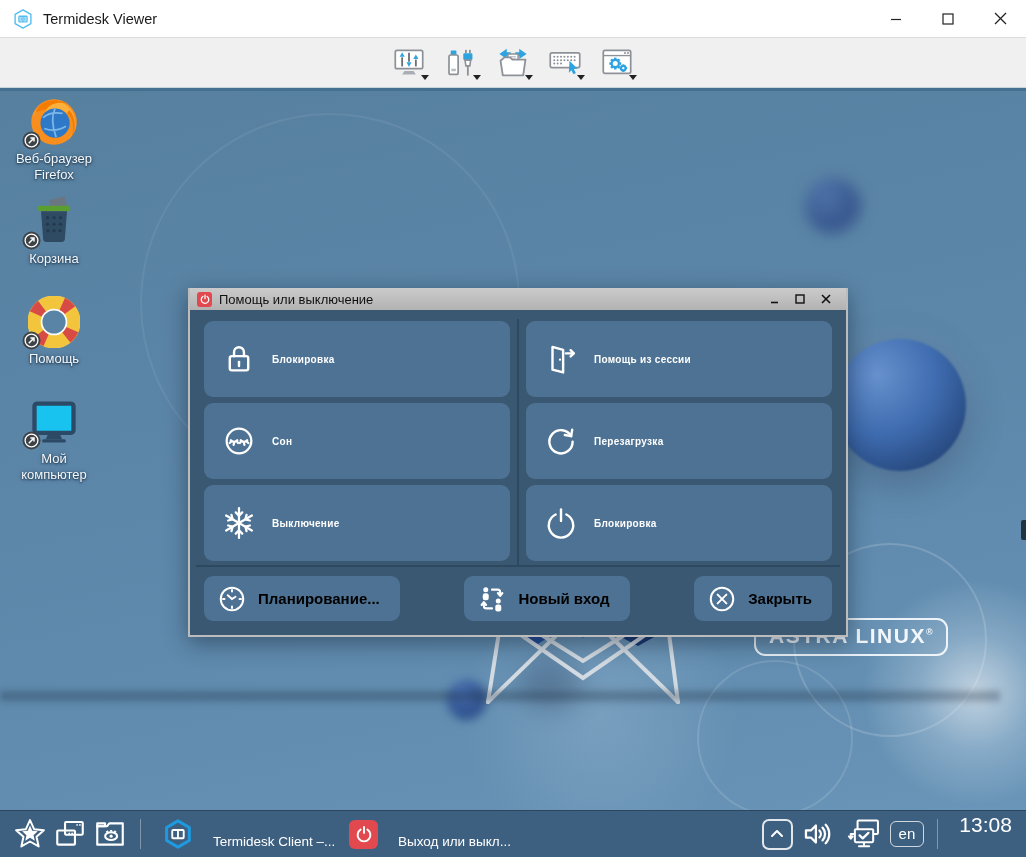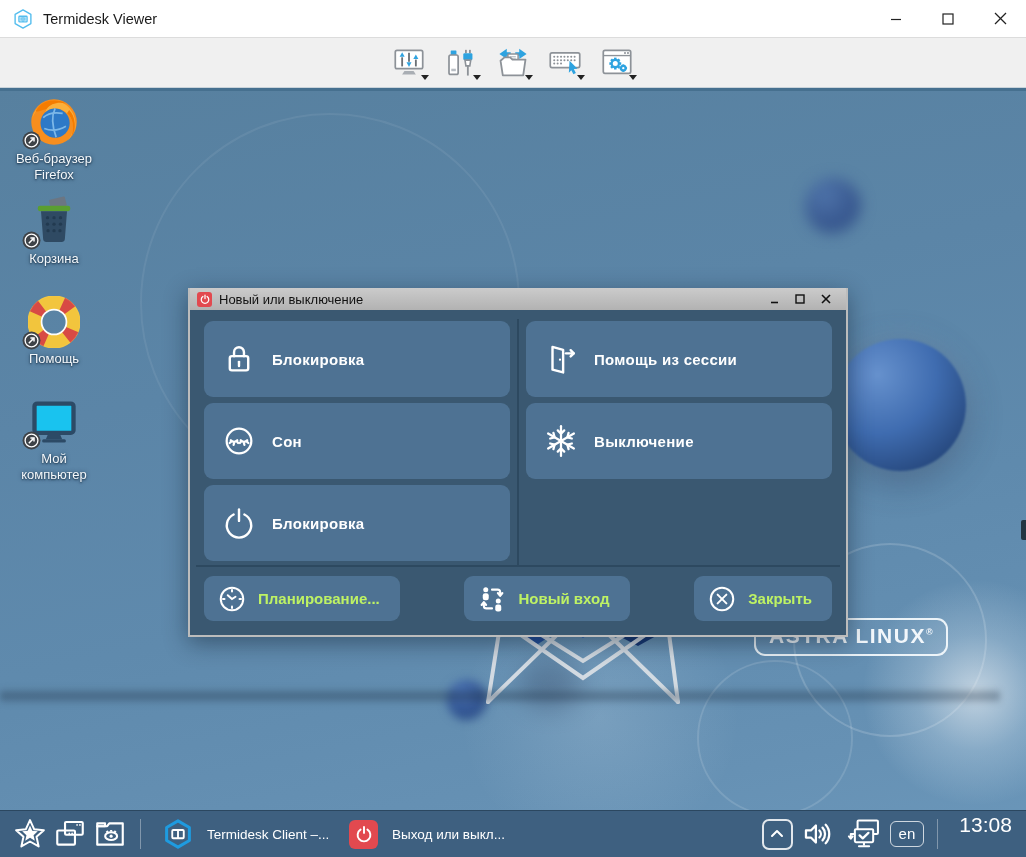--- a/index.html
+++ b/index.html
@@ -85,37 +85,37 @@
     padding:0 7px; cursor:default; }
   .dlg-title-icon { width:15px; height:15px; border-radius:3px; background:#e2494f; margin-right:7px;
     display:flex; align-items:center; justify-content:center; flex:0 0 auto; }
   .dlg-title-text { font-size:13px; color:#111; }
   .dlg-controls { margin-left:auto; display:flex; align-items:center; gap:0; }
   .dlg-cbtn { width:26px; height:20px; background:transparent; border:none; display:flex; align-items:center;
     justify-content:center; cursor:pointer; }
   .dlg-body { position:relative; height:325px; background:#3a5871; padding:11px 14px 0; }
   .dlg-grid { display:grid; grid-template-columns:1fr 1fr; column-gap:16px; row-gap:6px; }
   .dlg-btn { display:flex; align-items:center; gap:16px; height:76px; padding:0 10px 0 18px;
-    background:#4e7293; border:none; border-radius:9px; color:#fff; font-weight:bold; font-size:15px;
+    background:#4e7293; border:none; border-radius:9px; color:#fff; font-weight:bold; font-size:10px;
     font-family:"Liberation Sans", sans-serif; letter-spacing:0.3px; cursor:pointer; text-align:left; }
   .dlg-btn svg { flex:0 0 auto; }
   .v-divider { position:absolute; left:calc(50% - 1px); top:9px; width:2px; height:247px; background:#2d4960; }
   .h-divider { position:absolute; left:6px; right:6px; top:255px; height:2px; background:#2d4960; }
   .dlg-footer { position:absolute; left:14px; right:14px; top:266px; display:flex; justify-content:space-between; }
   .dlg-fbtn { display:flex; align-items:center; gap:11px; height:45px; padding:0 20px 0 13px;
-    background:#4e7293; border:none; border-radius:9px; color:#bef264; font-weight:bold; font-size:15px;
+    background:#4e7293; border:none; border-radius:9px; color:#000000; font-weight:bold; font-size:15px;
     font-family:"Liberation Sans", sans-serif; cursor:pointer; }
 
   
   .taskbar { position:absolute; left:0; bottom:0; width:1026px; height:47px; background:#3e6080;
     border-top:1px solid #2b4760; display:flex; align-items:center; z-index:20; padding:0 10px; }
   .tk-btn { width:40px; height:40px; background:transparent; border:none; display:flex; align-items:center;
     justify-content:center; cursor:pointer; }
   .tk-sep { width:1px; height:30px; background:rgba(255,255,255,0.35); margin:0 10px; }
-  .task { display:flex; align-items:center; gap:14px; width:172px; background:transparent; border:none;
+  .task { display:flex; align-items:flex-end; gap:20px; width:172px; background:transparent; border:none;
     cursor:pointer; padding:0; margin-left:12px; }
   .task-label { color:#fff; font-size:13.5px; white-space:nowrap; overflow:hidden; }
   .task-icon-power { width:29px; height:29px; border-radius:6px; background:#e2494f; display:flex;
     align-items:center; justify-content:center; flex:0 0 auto; }
   .tk-spacer { flex:1; }
   .tray { display:flex; align-items:center; gap:7px; }
   .chevron-box { width:31px; height:31px; border:2px solid rgba(255,255,255,0.85); border-radius:7px;
     background:transparent; display:flex; align-items:center; justify-content:center; cursor:pointer; }
   .lang-box { border:1px solid rgba(255,255,255,0.75); border-radius:6px; padding:3px 8px 4px;
     color:#fff; font-size:15px; background:transparent; cursor:pointer; }
@@ -372,21 +372,21 @@
     </div>
 
     <div class="dialog">
       <div class="dlg-titlebar">
         <span class="dlg-title-icon">
           <svg width="10" height="10" viewBox="0 0 24 24" fill="none" stroke="#fff" stroke-width="3" stroke-linecap="round">
             <path d="M7 6 a9 9 0 1 0 10 0"></path>
               <line x1="12" y1="2.5" x2="12" y2="11"></line>
           </svg>
         </span>
-        <span class="dlg-title-text">Новый или выключение</span>
+        <span class="dlg-title-text">Помощь или выключение</span>
         <div class="dlg-controls">
           <button class="dlg-cbtn">
             <svg width="9" height="9" viewBox="0 0 9 9">
                 <line x1="1" y1="7.5" x2="8" y2="7.5" stroke="#111" stroke-width="1.6"></line>
               </svg>
           </button>
           <button class="dlg-cbtn">
             <svg width="10" height="10" viewBox="0 0 10 10">
                 <rect x="1" y="1" width="8" height="8" fill="none" stroke="#111" stroke-width="1.4"></rect>
               </svg>
@@ -425,20 +425,27 @@
               <path d="M6.2 11.5 a3 3 0 0 0 4.6 0"></path>
               <path d="M13.2 11.5 a3 3 0 0 0 4.6 0"></path>
               <line x1="6.3" y1="12.6" x2="5.4" y2="13.4"></line>
                 <line x1="8.5" y1="13.6" x2="8.2" y2="14.7"></line>
               <line x1="10.7" y1="12.6" x2="11.4" y2="13.4"></line>
               <line x1="13.3" y1="12.6" x2="12.6" y2="13.4"></line>
                 <line x1="15.5" y1="13.6" x2="15.8" y2="14.7"></line>
               <line x1="17.7" y1="12.6" x2="18.6" y2="13.4"></line>
             </svg>
             <span>Сон</span>
+          </button>
+          <button class="dlg-btn">
+            <svg width="34" height="34" viewBox="0 0 24 24" fill="none" stroke="#fff" stroke-width="1.7" stroke-linecap="round" stroke-linejoin="round">
+              <path d="M19.2 8.6 A8.2 8.2 0 1 0 20.2 12.5"></path>
+              <polyline points="19.9,4 19.2,8.6 14.7,7.8"></polyline>
+            </svg>
+            <span>Перезагрузка</span>
           </button>
           <button class="dlg-btn">
             <svg width="34" height="34" viewBox="0 0 24 24" fill="none" stroke="#fff" stroke-width="1.6" stroke-linecap="round" stroke-linejoin="round">
               <g>
                 <line x1="12" y1="1.5" x2="12" y2="22.5"></line>
                 <polyline points="9.7,4.5 12,6.8 14.3,4.5"></polyline>
                 <polyline points="9.7,19.5 12,17.2 14.3,19.5"></polyline>
               </g>
               <g transform="rotate(60 12 12)">
                 <line x1="12" y1="1.5" x2="12" y2="22.5"></line>

